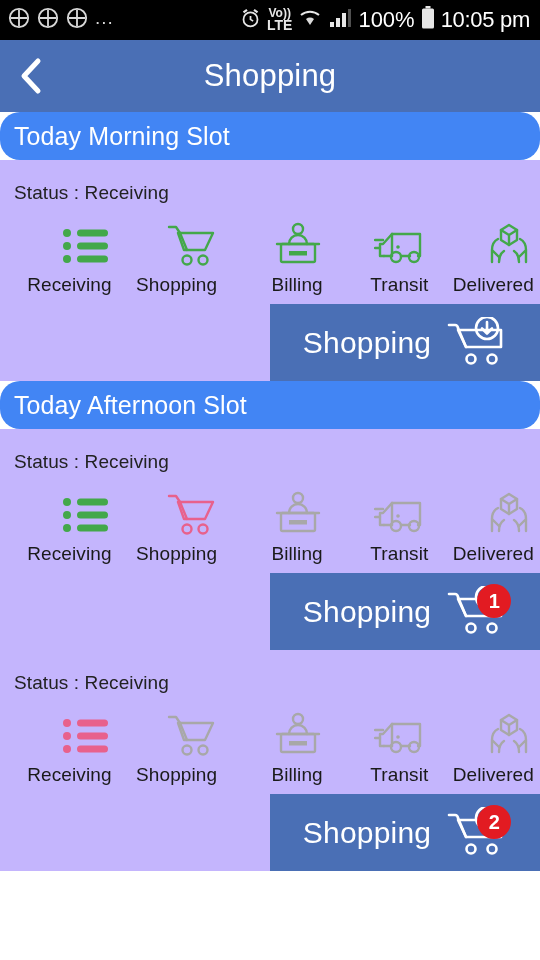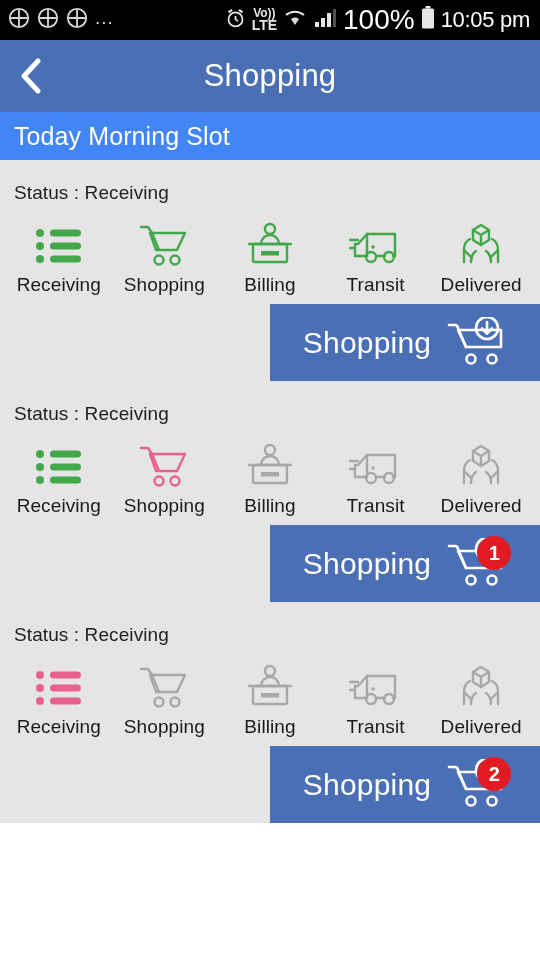--- a/index.html
+++ b/index.html
@@ -17,21 +17,21 @@
     background:#000000;
     display:flex; align-items:center;
     padding:0 10px 0 8px;
     color:#ffffff;
   }
   .sb-left{ display:flex; align-items:center; gap:7px; }
   .sb-right{ margin-left:auto; display:flex; align-items:center; gap:6px; }
   .sb-dots{ font-size:19px; letter-spacing:1px; color:#d8d8d8; line-height:1;
             position:relative; top:-3px; }
   .sb-text{ font-size:22px; color:#ffffff; letter-spacing:-0.3px; }
-  .sb-pct{ font-size:28px; color:#ffffff; }
+  .sb-pct{ font-size:22px; color:#ffffff; }
   .ic{ display:inline-block; }
 
   
   .appbar{
     height:72px; width:100%;
     background:#4a6fb5;
     display:flex; align-items:center;
     position:relative;
   }
   .back-btn{
@@ -46,40 +46,41 @@
     letter-spacing:0.2px;
     pointer-events:none;
   }
 
   
   .slot-header{
     width:100%; height:48px;
     background:#4285f4;
     display:flex; align-items:center;
     padding-left:14px;
+    border-radius:20px;
   }
   .slot-header-text{
     color:#ffffff; font-size:25px; font-weight:400; letter-spacing:0.1px;
   }
-  .slot-body{ background:#e5e5e5; width:100%; position:relative; }
+  .slot-body{ background:#c4b5fd; width:100%; position:relative; }
   .status-line{
     font-size:19px; color:#222222;
     padding:22px 0 0 14px;
     letter-spacing:0.1px;
   }
 
   .steps{
     display:flex; width:100%;
     padding:16px 6px 0 6px;
     align-items:flex-end;
   }
   .step{
     flex:1 1 0;
     display:flex; flex-direction:column;
-    align-items:center;
+    align-items:flex-end;
     cursor:pointer;
   }
   .step-icon{ height:48px; display:flex; align-items:flex-end; justify-content:center; }
   .step-label{
     font-size:19px; color:#1a1a1a;
     margin-top:6px; letter-spacing:0.1px; white-space:nowrap;
   }
 
   
   .action-row{
@@ -261,20 +262,23 @@
                 <circle cx="24" cy="42" r="4.5" fill="none" stroke="#ffffff" stroke-width="2.6"></circle>
                 <circle cx="45" cy="42" r="4.5" fill="none" stroke="#ffffff" stroke-width="2.6"></circle>
                 <circle cx="40" cy="11" r="11" fill="none" stroke="#ffffff" stroke-width="2.6"></circle>
                 <path d="M40 5 V16 M35 11.5 L40 16.5 L45 11.5" fill="none" stroke="#ffffff" stroke-width="2.6" stroke-linecap="round" stroke-linejoin="round"></path>
               </svg></span>
           </div>
         </div>
       </div>
     </div>
     <div>
+      <div class="slot-header">
+        <div class="slot-header-text">Today Afternoon Slot</div>
+      </div>
       <div class="slot-body">
         <div class="status-line">Status : Receiving</div>
         <div class="steps">
           <div class="step">
             <div class="step-icon">
               <svg width="52" height="44" viewBox="0 0 52 44">
                 <circle cx="7" cy="9" r="4" fill="#43a84a"></circle>
                 <circle cx="7" cy="22" r="4" fill="#43a84a"></circle>
                 <circle cx="7" cy="35" r="4" fill="#43a84a"></circle>
                 <rect x="17" y="5.5" width="31" height="7" rx="3.5" fill="#43a84a"></rect>

